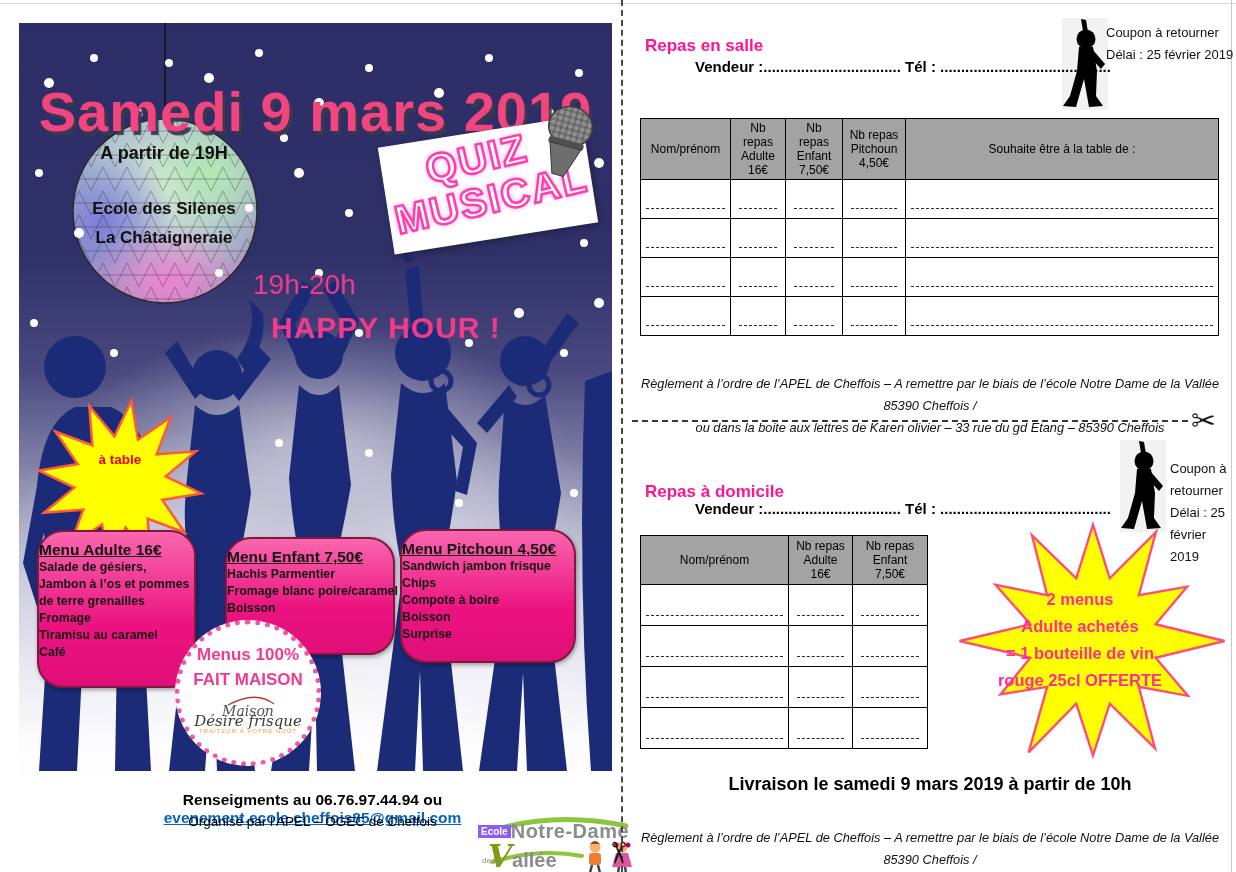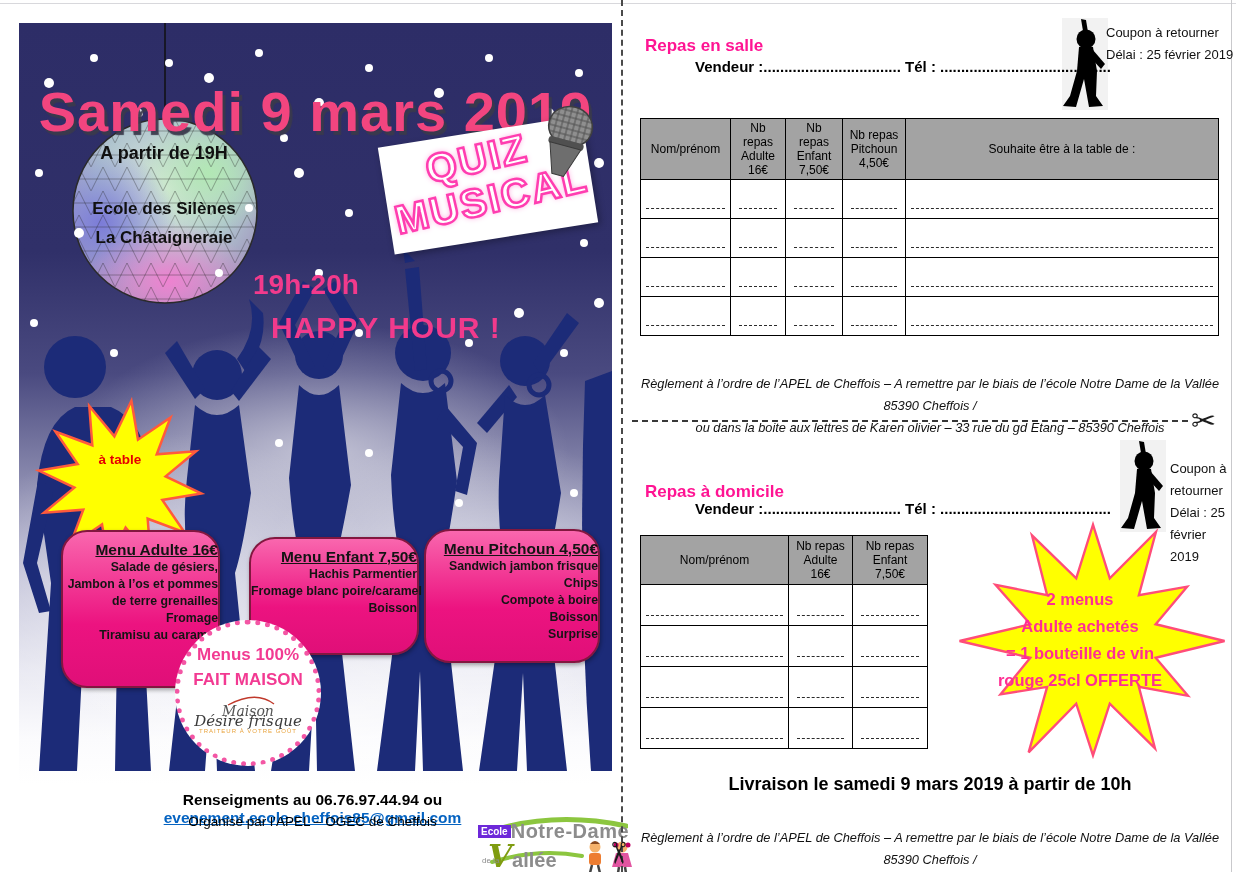--- a/index.html
+++ b/index.html
@@ -22,28 +22,28 @@
   .bt2{top:176px;font-size:17px;}
   .bt3{top:205px;font-size:17px;}
   .quiz-sign{left:366px;top:108px;width:206px;height:108px;background:#fff;
     transform:rotate(-9deg);box-shadow:2px 3px 7px rgba(0,0,0,.3);}
   .quiz-word{position:absolute;font-weight:900;color:#fff;letter-spacing:2px;
     -webkit-text-stroke:2.5px #ff3db0;
     text-shadow:0 0 2px #ff6ec4,0 0 6px #ff9ad8;}
   .q1{left:44px;top:4px;font-size:40px;transform:rotate(-4deg);}
   .q2{left:6px;top:46px;font-size:40px;transform:rotate(-4deg);}
   .mic{position:absolute;right:-12px;top:-16px;transform:rotate(24deg);}
-  .hh-time{left:234px;top:246px;font-size:28px;font-weight:700;color:#f23a8c;}
+  .hh-time{left:234px;top:246px;font-size:28px;font-weight:400;color:#f23a8c;}
   .hh{left:252px;top:288px;font-size:30px;font-weight:900;color:#f23a8c;letter-spacing:1px;}
   .apero-star-svg{left:11px;top:369px;}
   .apero-text{left:11px;top:424px;width:180px;text-align:center;color:#e60000;
     font-weight:bold;font-size:13.5px;line-height:25px;}
   .menu-card{background:linear-gradient(180deg,#f967ae 0%,#ec1380 60%,#e00f78 100%);
-    border:2px solid #82173f;border-radius:26px;color:#141414;text-align:right;
-    box-shadow:1px 2px 4px rgba(0,0,0,.35);margin-left:24px;}
+    border:2px solid #82173f;border-radius:26px;color:#141414;text-align:left;
+    box-shadow:1px 2px 4px rgba(0,0,0,.35);}
   .menu1{left:18px;top:507px;width:155px;height:154px;}
   .menu2{left:206px;top:514px;width:166px;height:114px;}
   .menu3{left:381px;top:506px;width:172px;height:130px;}
   .menu-title{font-size:15.5px;font-weight:bold;text-decoration:underline;margin-top:9px;white-space:nowrap;}
   .menu-item{font-size:12.3px;font-weight:600;line-height:17px;white-space:nowrap;}
   .menu-card .menu-item:first-of-type{margin-top:6px;}
   .badge{left:156px;top:597px;width:136px;height:136px;border-radius:50%;background:#fff;
     border:5px dotted #f356a4;display:flex;flex-direction:column;align-items:center;z-index:5;}
   .badge-l1{margin-top:20px;font-size:17px;font-weight:bold;color:#f23a92;}
   .badge-l2{font-size:17px;font-weight:bold;color:#f23a92;margin-top:5px;}
@@ -51,21 +51,21 @@
   .maison-small{font-family:"DejaVu Serif",serif;font-style:italic;font-size:14px;color:#555;}
   .maison-name{font-family:"DejaVu Serif",serif;font-style:italic;font-size:15px;color:#3a3a3a;}
   .maison-sub{font-size:6px;color:#e8a33d;letter-spacing:1px;}
   .maison-arc{display:block;margin:0 auto;}
 
   .contact-line{left:40px;top:791px;width:545px;text-align:center;font-size:15.5px;font-weight:bold;}
   .contact-line a{color:#0563c1;text-decoration:underline;}
   .organizer{left:40px;top:814px;width:545px;text-align:center;font-size:13.5px;}
   .school-logo{left:478px;top:812px;width:150px;height:58px;}
   .sl-row1{position:absolute;left:0;top:8px;white-space:nowrap;}
-  .sl-chip{display:inline-block;background:#6d28d9;color:#fff;font-size:10px;font-weight:bold;
+  .sl-chip{display:inline-block;background:#8b5cf6;color:#fff;font-size:10px;font-weight:bold;
     padding:1px 3px;vertical-align:3px;}
   .sl-name{font-size:20px;font-weight:bold;color:#8c8c8c;letter-spacing:.5px;}
   .sl-row2{position:absolute;left:10px;top:26px;white-space:nowrap;}
   .sl-dela{font-size:8px;color:#8c8c8c;position:absolute;left:-6px;top:18px;}
   .sl-v{font-family:"DejaVu Serif",serif;font-style:italic;font-size:31px;font-weight:bold;color:#7f9c10;}
   .sl-allee{font-size:20px;font-weight:bold;color:#8c8c8c;}
   .sl-kids{position:absolute;left:96px;top:2px;}
   .sl-swoosh{position:absolute;left:0;top:0;}
 
   

